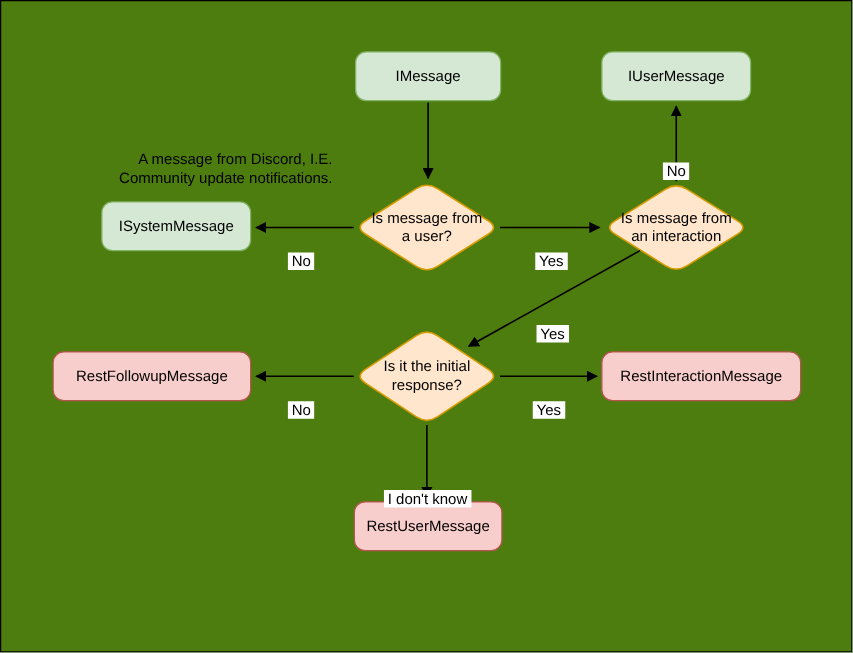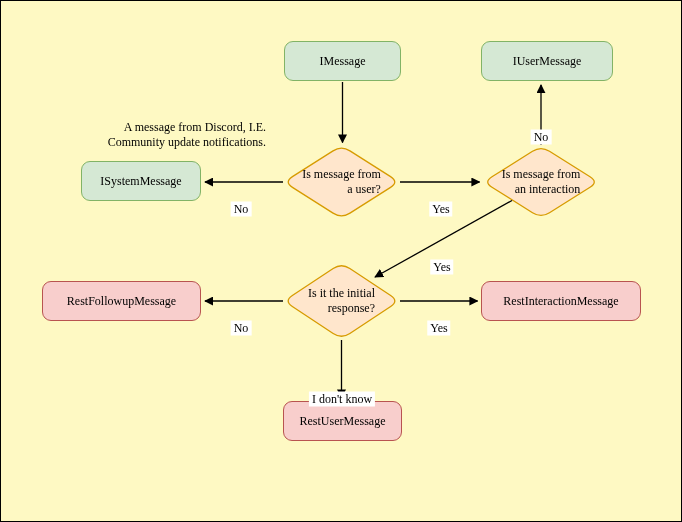--- a/index.html
+++ b/index.html
@@ -1,43 +1,43 @@
 <!DOCTYPE html>
 <html><head>
 <meta charset="utf-8">
 <style>
   html, body { margin: 0; padding: 0; background: #fff; }
   .canvas {
     position: relative;
     width: 682px; height: 522px;
     box-sizing: border-box;
     border: 1px solid #000;
-    background: #fef9c3;
-    font-family: Liberation Serif, serif;
+    background: #4d7c0f;
+    font-family: Liberation Sans, sans-serif;
     color: #000;
     overflow: hidden;
   }
   .connector-layer { position: absolute; left: 0; top: 0; width: 682px; height: 522px; }
   .node {
     position: absolute;
     box-sizing: border-box;
     display: flex; align-items: center; justify-content: center;
     border-radius: 9px;
     border: 1px solid;
     font-size: 12px;
     text-align: center;
     line-height: 15px;
   }
   .node-green { background: #d5e8d4; border-color: #82b366; }
   .node-red   { background: #f8cecc; border-color: #b85450; }
   .diamond-label {
     position: absolute;
     display: flex; align-items: center; justify-content: center;
     font-size: 12px; line-height: 15px;
-    text-align: right; white-space: pre-line;
+    text-align: center; white-space: pre-line;
   }
   .edge-label {
     position: absolute;
     transform: translate(-50%, -50%);
     background: #ffffff;
     padding: 0 3px;
     font-size: 12px;
     white-space: nowrap;
     margin-top: 28px;
   }
@@ -68,21 +68,21 @@
     <line x1="399" y1="181" x2="478.5" y2="181" stroke="#000" stroke-width="1.3" marker-end="url(#arr)"></line>
     <line x1="540" y1="144" x2="540" y2="84" stroke="#000" stroke-width="1.3" marker-end="url(#arr)"></line>
     <line x1="511" y1="199.5" x2="374" y2="276" stroke="#000" stroke-width="1.3" marker-end="url(#arr)"></line>
     <line x1="282" y1="300" x2="204" y2="300" stroke="#000" stroke-width="1.3" marker-end="url(#arr)"></line>
     <line x1="399" y1="300" x2="476.5" y2="300" stroke="#000" stroke-width="1.3" marker-end="url(#arr)"></line>
     <line x1="340.5" y1="339" x2="340.5" y2="396.5" stroke="#000" stroke-width="1.3" marker-end="url(#arr)"></line>
   </svg>
 
   <div class="node node-green" style="left:283px; top:40px; width:117px; height:40px;">IMessage</div>
 
-  <div class="node node-green" style="left:480px; top:40px; width:132px; height:40px;">IUserMessage</div>
+  <div class="node node-green" style="left:480px; top:40px; width:120px; height:40px;">IUserMessage</div>
 
   <div class="node node-green" style="left:80px; top:160px; width:120px; height:40px;">ISystemMessage</div>
 
   <div class="node node-red" style="left:41px; top:280px; width:159px; height:40px;">RestFollowupMessage</div>
 
   <div class="node node-red" style="left:480px; top:280px; width:160px; height:40px;">RestInteractionMessage</div>
 
   <div class="node node-red" style="left:282px; top:400px; width:119px; height:40px;">RestUserMessage</div>
 
   <div class="diamond-label" style="left:283px; top:145px; width:115px; height:72px;">Is message from

